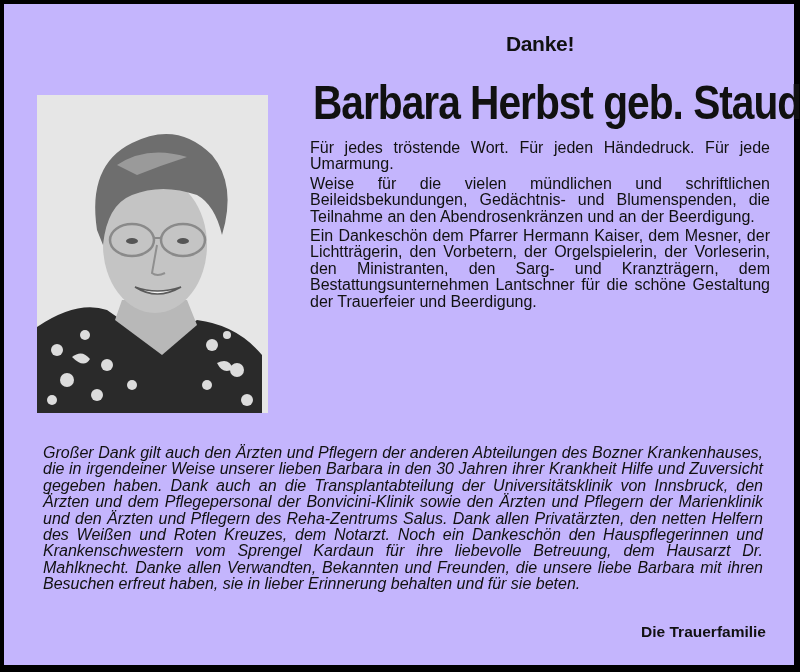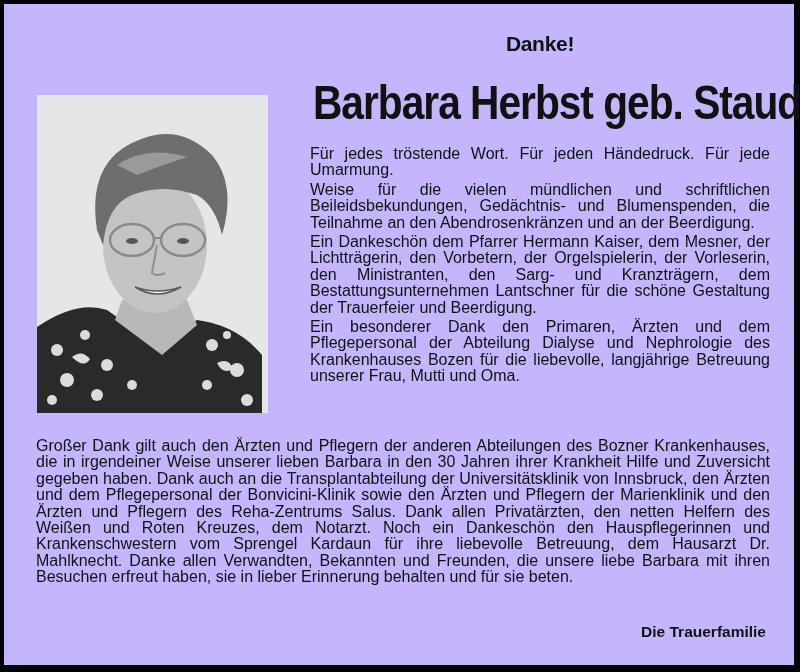--- a/index.html
+++ b/index.html
@@ -24,29 +24,29 @@
     .name {
       left: 309px; top: 70px; font-size: 49px; font-weight: bold;
       letter-spacing: -1.2px; transform: scaleX(0.83); transform-origin: left top;
       white-space: nowrap; line-height: 56px;
     }
     .photo {
       position: absolute; left: 33px; top: 91px; width: 231px; height: 318px;
       background: #e6e6e6; overflow: hidden;
     }
     .col {
-      left: 306px; top: 142px; width: 460px;
+      left: 306px; top: 136px; width: 460px;
       font-size: 16px; line-height: 16.4px; text-align: justify;
     }
     .col p { margin: 0 0 3px 0; }
     .full {
       left: 32px; top: 434px; width: 734px;
       font-size: 16px; line-height: 16.4px; text-align: justify;
     }
-    .full p { margin: 0; }
+    .full p { margin: 7px; font-style: italic; }
     .sign {
       right: 28px; top: 619px; font-size: 15.5px; font-weight: bold; white-space: nowrap;
     }
   </style>
 </head>
 <body>
 
 <div class="frame">
   <div class="paper">
 
@@ -92,21 +92,20 @@
 
         <path d="M120 150 L115 178 Q120 182 128 178" fill="none" stroke="#8f8f8f" stroke-width="2"></path>
         <path d="M98 192 Q120 206 144 192 Q120 200 98 192 Z" fill="#f2f2f2" stroke="#5a5a5a" stroke-width="1.5"></path>
       </svg>
     </div>
 
     <div class="t col">
       <p>Für jedes tröstende Wort. Für jeden Händedruck. Für jede Umarmung.</p>
       <p>Weise für die vielen mündlichen und schriftlichen Beileidsbekundungen, Gedächtnis- und Blumenspenden, die Teilnahme an den Abendrosenkränzen und an der Beerdigung.</p>
       <p>Ein Dankeschön dem Pfarrer Hermann Kaiser, dem Mesner, der Lichtträgerin, den Vorbetern, der Orgelspielerin, der Vorleserin, den Ministranten, den Sarg- und Kranzträgern, dem Bestattungsunternehmen Lantschner für die schöne Gestaltung der Trauerfeier und Beerdigung.</p>
-      <p>Ein besonderer Dank den Primaren, Ärzten und dem Pflegepersonal der Abteilung Dialyse und Nephrologie des Krankenhauses Bozen für die liebevolle, langjährige Betreuung unserer Frau, Mutti und Oma.</p>
     </div>
 
     <div class="t full">
       <p>Großer Dank gilt auch den Ärzten und Pflegern der anderen Abteilungen des Bozner Krankenhauses, die in irgendeiner Weise unserer lieben Barbara in den 30 Jahren ihrer Krankheit Hilfe und Zuversicht gegeben haben. Dank auch an die Transplantabteilung der Universitätsklinik von Innsbruck, den Ärzten und dem Pflegepersonal der Bonvicini-Klinik sowie den Ärzten und Pflegern der Marienklinik und den Ärzten und Pflegern des Reha-Zentrums Salus. Dank allen Privatärzten, den netten Helfern des Weißen und Roten Kreuzes, dem Notarzt. Noch ein Dankeschön den Hauspflegerinnen und Krankenschwestern vom Sprengel Kardaun für ihre liebevolle Betreuung, dem Hausarzt Dr. Mahlknecht. Danke allen Verwandten, Bekannten und Freunden, die unsere liebe Barbara mit ihren Besuchen erfreut haben, sie in lieber Erinnerung behalten und für sie beten.</p>
     </div>
 
     <div class="t sign">Die Trauerfamilie</div>
 
   </div>
 </div>

